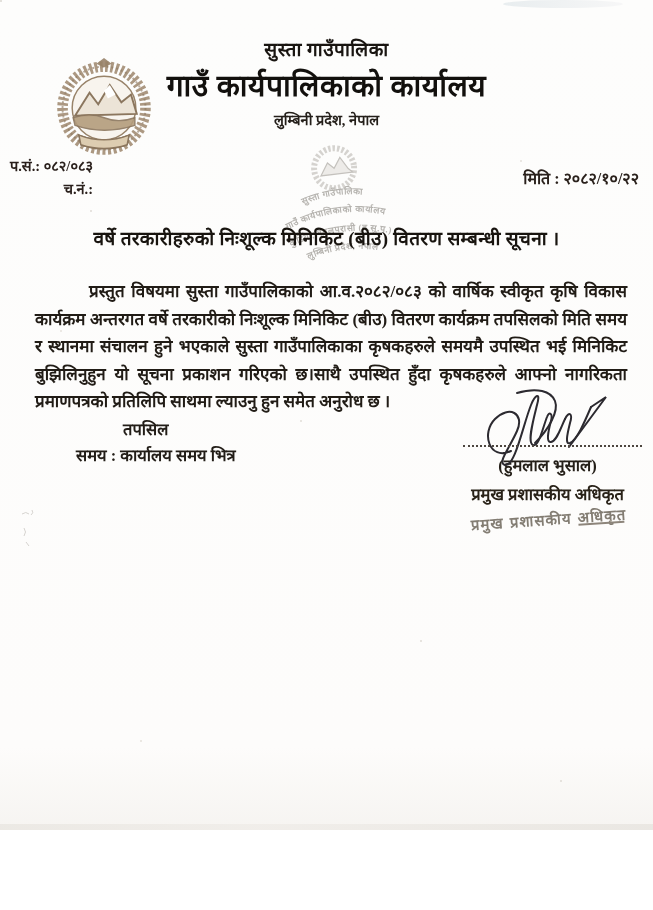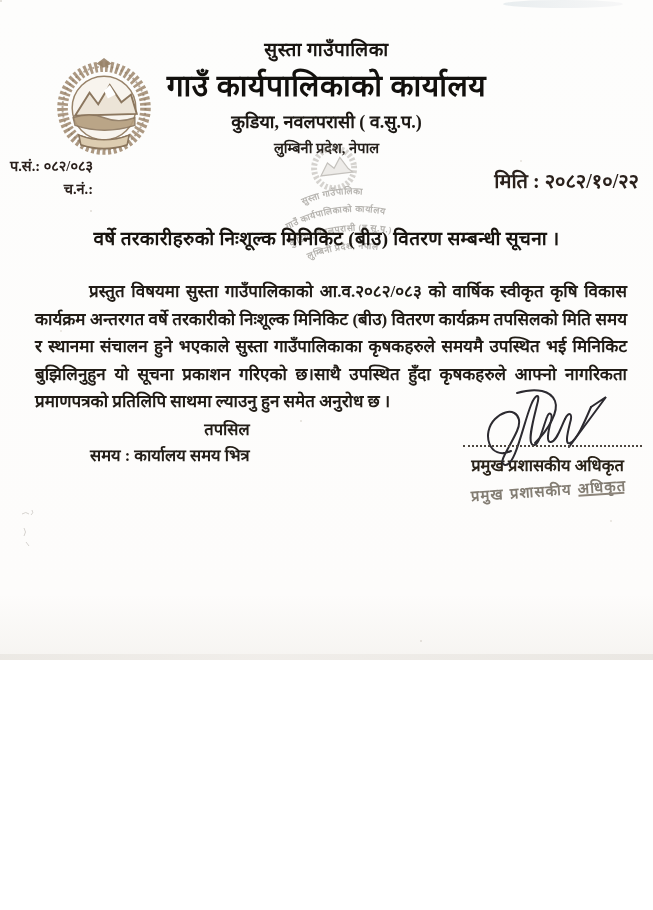--- a/index.html
+++ b/index.html
@@ -1,45 +1,45 @@
 <!DOCTYPE html>
 <html><head>
 <meta charset="utf-8">
 <style>
   * { margin:0; padding:0; box-sizing:border-box; }
   html,body { background:#ffffff; }
   body { font-family:"Liberation Serif","DejaVu Sans",serif; }
   .page {
-    position:relative; width:653px; height:660px; margin:0 auto;
+    position:relative; width:653px; height:830px; margin:0 auto;
     background:linear-gradient(180deg,#fdfdfc 0%, #fdfcfb 90%, #f6f4f1 100%);
     overflow:hidden; color:#221e1a;
   }
   
   .emblem { position:absolute; left:46px; top:56px; width:116px; height:108px; opacity:.92; }
   .letterhead { position:absolute; left:0; top:36px; width:100%; text-align:center; }
   .lh-muni  { font-size:19px; font-weight:bold; letter-spacing:.5px; color:#191511; }
   .lh-office{ font-size:30px; font-weight:bold; margin-top:2px; color:#12100d; letter-spacing:.5px; }
   .lh-addr  { font-size:18px; font-weight:bold; margin-top:4px; color:#1b1713; }
   .lh-prov  { font-size:14.5px; font-weight:bold; margin-top:4px; color:#241f1a; }
   
   .refs { position:absolute; left:10px; top:155px; font-size:14.5px; font-weight:bold; color:#2a201c; line-height:23px;text-align:right; }
-  .dateline { position:absolute; right:14px; top:167px; font-size:20px; font-weight:bold; color:#2a211c; }
+  .dateline { position:absolute; right:14px; top:167px; font-size:16px; font-weight:bold; color:#2a211c; }
   
   .seal { position:absolute; left:258px; top:138px; width:160px; height:124px;
           transform:rotate(-7deg); opacity:.55; pointer-events:none; }
   .seal text { font-size:9px; font-weight:bold; fill:#7c7871; letter-spacing:.5px; }
   
   .subject { position:absolute; left:0; top:225px; width:100%; text-align:center;
              font-size:19px; font-weight:bold; color:#18140f; letter-spacing:.3px; }
   
   .body-par { position:absolute; left:35px; top:278px; width:592px;
               font-size:17px; line-height:27.5px; text-align:justify;
               text-indent:54px; color:#211c16; font-weight:700; }
   
-  .schedule { position:absolute; left:90px; top:417px; font-size:16.5px; color:#221d17; font-weight:600;text-align:right; }
+  .schedule { position:absolute; left:76px; top:417px; font-size:16.5px; color:#221d17; font-weight:600; }
   .schedule .heading { margin-left:47px; margin-bottom:3px; font-weight:bold; }
   .schedule .row { line-height:26px; }
   
   .sig-block { position:absolute; left:445px; top:383px; width:205px; text-align:center; }
   .sig-ink { position:absolute; left:28px; top:2px; width:150px; height:88px; }
   .sig-dots { position:relative; margin:62px 8px 0 18px; border-bottom:2px dotted #4d463f; height:1px; }
   .sig-name { margin-top:6px; font-size:16.5px; font-weight:bold; color:#241f18; }
   .sig-title { margin-top:6px; font-size:16.5px; font-weight:bold; color:#292218; }
   .sig-stamp { margin-top:4px; font-size:15px; font-weight:bold; color:#6e675c;
                transform:rotate(-4deg); letter-spacing:1px; opacity:.85;
@@ -77,21 +77,20 @@
       <path d="M28,64 Q45,58 60,64 T92,64 L92,72 Q60,82 30,72 Z" fill="#a98f6b" stroke="#7b6347" stroke-width="1.5" opacity=".9"></path>
 
       <path d="M34,82 Q60,92 86,82 L84,92 Q60,100 36,92 Z" fill="#cbb folder" stroke="#7b6347" stroke-width="1.5"></path>
       <path d="M34,82 Q60,92 86,82 L84,92 Q60,100 36,92 Z" fill="#d9c6a6" stroke="#7b6347" stroke-width="1.5"></path>
     </g>
   </svg>
 
   <div class="letterhead">
     <div class="lh-muni">सुस्ता गाउँपालिका</div>
     <div class="lh-office">गाउँ कार्यपालिकाको कार्यालय</div>
-    <div class="lh-addr">कुडिया, नवलपरासी ( व.सु.प.)</div>
     <div class="lh-prov">लुम्बिनी प्रदेश, नेपाल</div>
   </div>
 
   <div class="refs">
     <div><span>प.सं.:</span> <span>०८२/०८३</span></div>
     <div><span>च.नं.:</span> <span></span></div>
   </div>
 
   <div class="dateline">
     <span>मिति :</span> <span>२०८२/१०/२२</span>
@@ -124,20 +123,21 @@
   <div class="sig-block">
     <svg class="sig-ink" viewBox="0 0 150 88" aria-hidden="true">
       <g fill="none" stroke="#2c2a30" stroke-width="2" stroke-linecap="round">
         <path d="M38,66 C16,76 8,48 22,34 C36,20 52,28 44,46 C36,64 24,78 32,80 C42,82 50,40 58,20 C62,10 68,6 64,20 C60,36 54,58 60,60 C66,62 70,42 74,32 C76,26 80,28 78,36 C75,47 73,58 78,57 C84,56 88,42 92,34"></path>
         <path d="M92,34 C96,26 100,28 97,38 C94,50 92,60 97,58 C104,55 112,36 118,22"></path>
         <path d="M44,8 C64,2 78,6 82,16 C86,26 76,44 62,58"></path>
         <path d="M118,22 L133,12 L96,62"></path>
       </g>
     </svg>
     <div class="sig-dots"></div>
+    <div class="sig-name">(हुमलाल भुसाल)</div>
     <div class="sig-title">प्रमुख प्रशासकीय अधिकृत</div>
     <div class="sig-stamp">
       <span>प्रमुख प्रशासकीय अधिकृत</span><span class="ustroke"></span>
     </div>
   </div>
 
   <svg class="margin-marks" viewBox="0 0 30 42" aria-hidden="true">
     <g stroke="#9a948c" stroke-width="1" fill="none">
       <path d="M8,6 q4,-3 7,0"></path>
         <path d="M18,2 q2,3 -1,5"></path>

